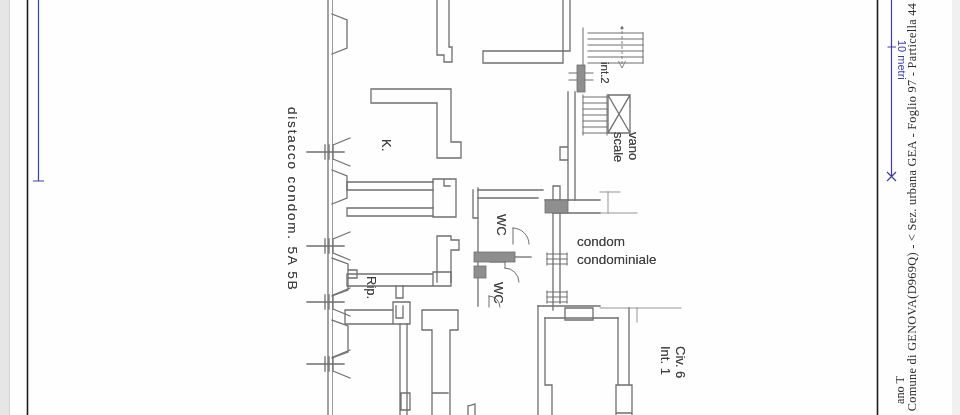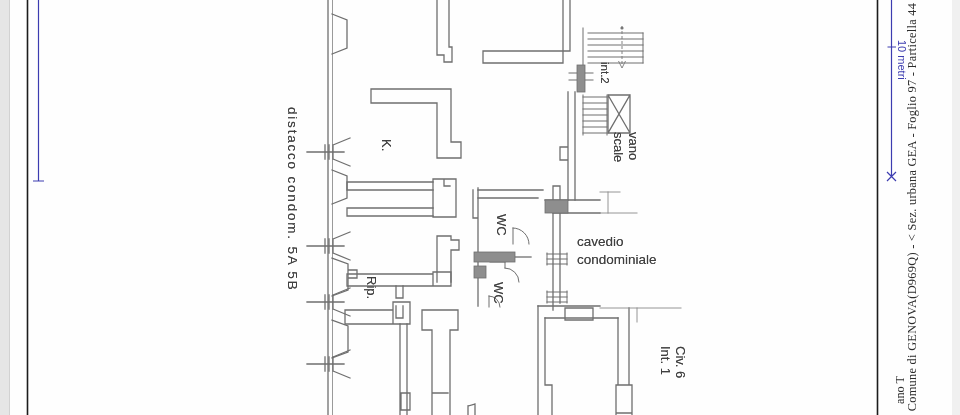--- a/index.html
+++ b/index.html
@@ -136,21 +136,21 @@
   </div>
 
   <div class="lbl rot90 l13 l2line" style="left:688px;top:346px;">
     <span>Civ. 6</span>
     <span>Int. 1</span>
   </div>
 
   <div class="lbl rot90" style="left:300px;top:107px;font-size:13.5px;letter-spacing:1.8px;">distacco condom. 5A 5B</div>
 
   <div class="lbl cavedio" style="left:577px;top:233px;font-size:13.5px;">
-    <span>cavedio</span>
+    <span>condom</span>
     <span>condominiale</span>
   </div>
 
   <div class="lbl rot90 blue" style="left:908px;top:40px;font-size:11px;">10 metri</div>
 
   <div class="lbl rotccw serif" style="left:905px;top:419px;font-size:12.3px;letter-spacing:0.3px;">- Comune di GENOVA(D969Q) - &lt; Sez. urbana GEA -  Foglio 97 - Particella  44 -</div>
 
   <div class="lbl rotccw serif" style="left:893px;top:404px;font-size:12.3px;">ano T</div>
 
 </div>

